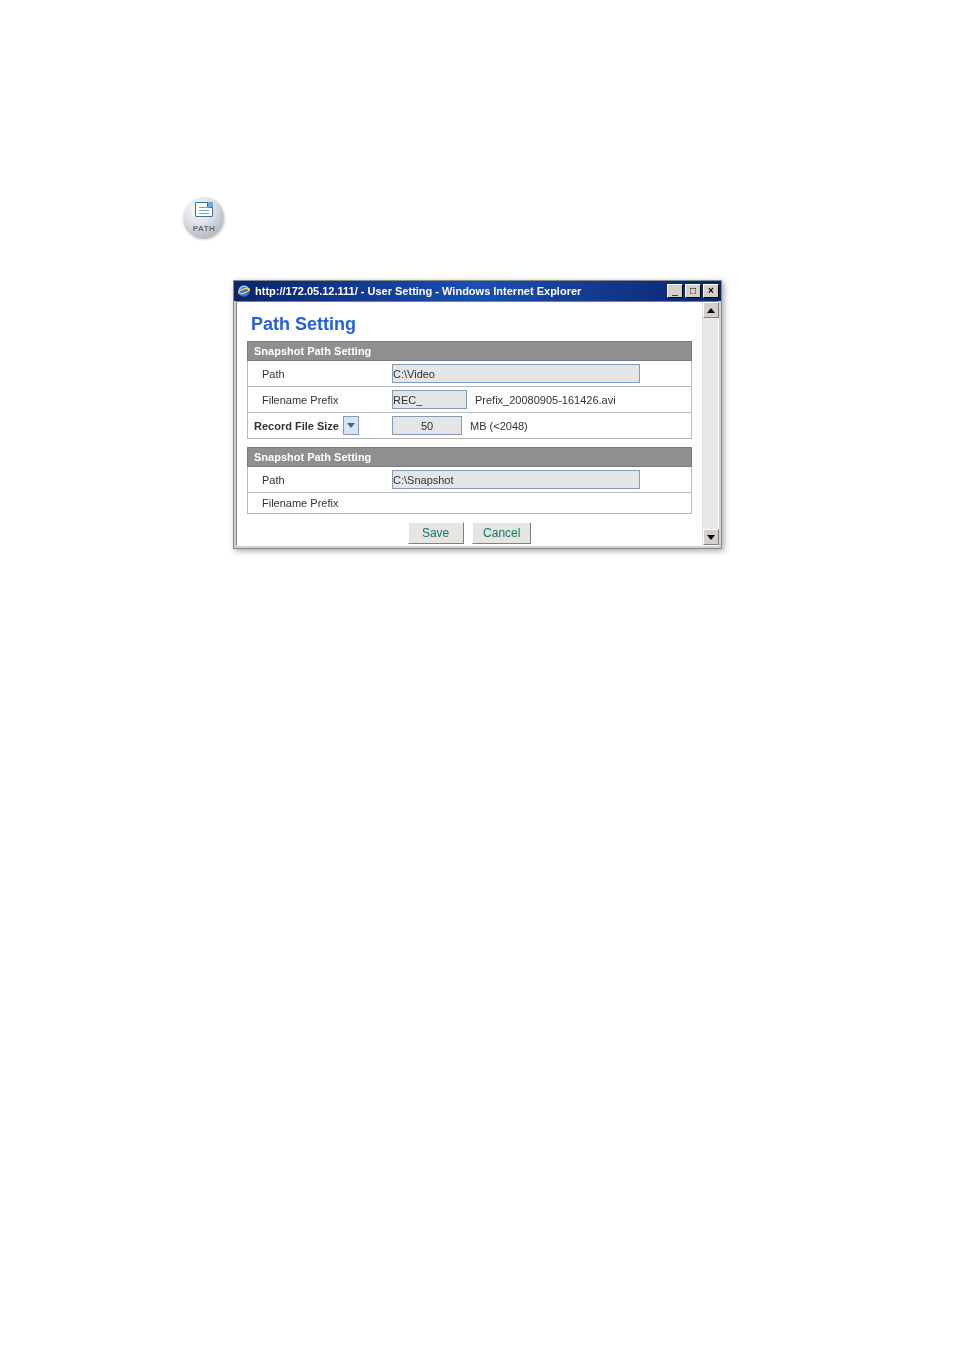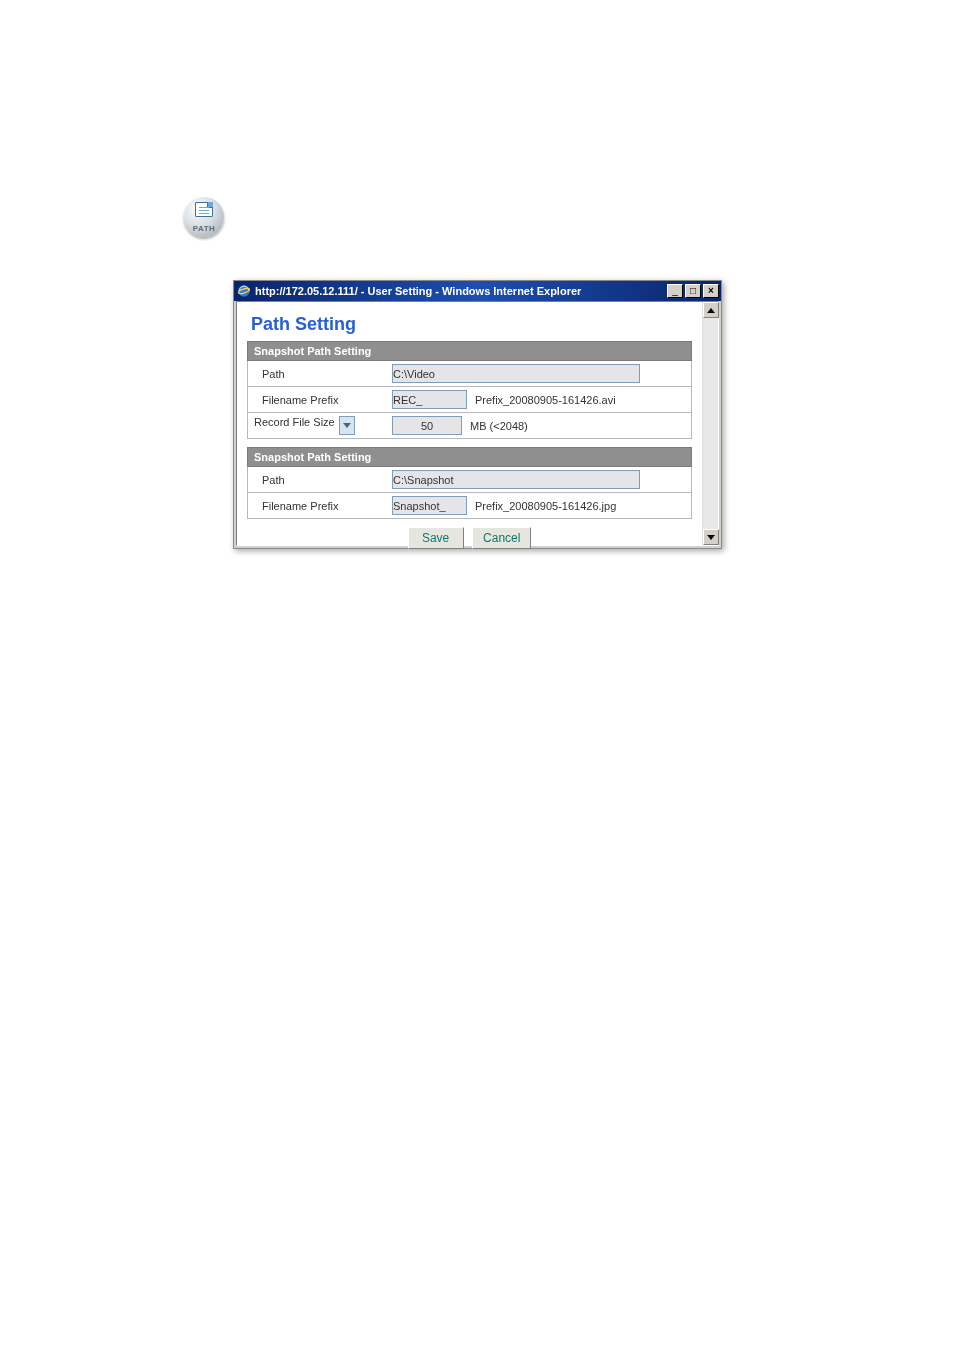--- a/index.html
+++ b/index.html
@@ -43,21 +43,21 @@
   .row .lbl{font-size:11px;color:#333;padding:4px 6px 4px 14px;}
   .row .val{padding:3px 4px;display:flex;align-items:center;gap:8px;}
   .row input.txt{font-family:Verdana,Arial;font-size:11px;height:19px;padding:1px 0;background:#e5e5e5;color:#333;border:1px solid #7f9db9;}
   .row .w250{width:248px;}
   .row .w75{width:75px;}
   .row .w70{width:70px;text-align:center;}
   .hint{font-size:11px;color:#333;}
 
   
   .row.record{grid-template-columns:140px 1fr;}
-  .row.record .lbl-inline{display:flex;align-items:flex-start;gap:4px;padding:3px 4px 3px 6px;}
+  .row.record .lbl-inline{display:flex;align-items:center;gap:4px;padding:3px 4px 3px 6px;font-weight:bold;}
   .row.record .lbl-inline span.text{font-size:11px;color:#333;}
   .dd{width:16px;height:19px;border:1px solid #7f9db9;background:#d7e4f2;display:inline-flex;align-items:center;justify-content:center;}
   .dd .tri{width:0;height:0;border-left:4px solid transparent;border-right:4px solid transparent;border-top:5px solid #4d6185;}
 
   .btn-row{text-align:center;margin-top:8px;}
   .btn{display:inline-block;min-width:56px;height:22px;padding:0 10px;background:#e6e6e0;border:1px solid #808080;border-top-color:#fff;border-left-color:#fff;font-size:12px;color:#0f766e;margin:0 2px;cursor:pointer;}
 </style>
 </head>
 <body>
 
@@ -133,24 +133,20 @@
 
       <div class="row">
         <div class="lbl">Path</div>
         <div class="val">
           <input class="txt w250" value="C:\Snapshot" style="">
         </div>
       </div>
 
       <div class="row">
         <div class="lbl">Filename Prefix</div>
-        <div class="val">
-          <input class="txt w75" value="Snapshot_" style="">
-          <span class="hint">Prefix_20080905-161426.jpg</span>
-        </div>
       </div>
 
       <div class="btn-row">
         <button class="btn">Save</button>
         <button class="btn">Cancel</button>
       </div>
     </div>
   </div>
 </div>
 

